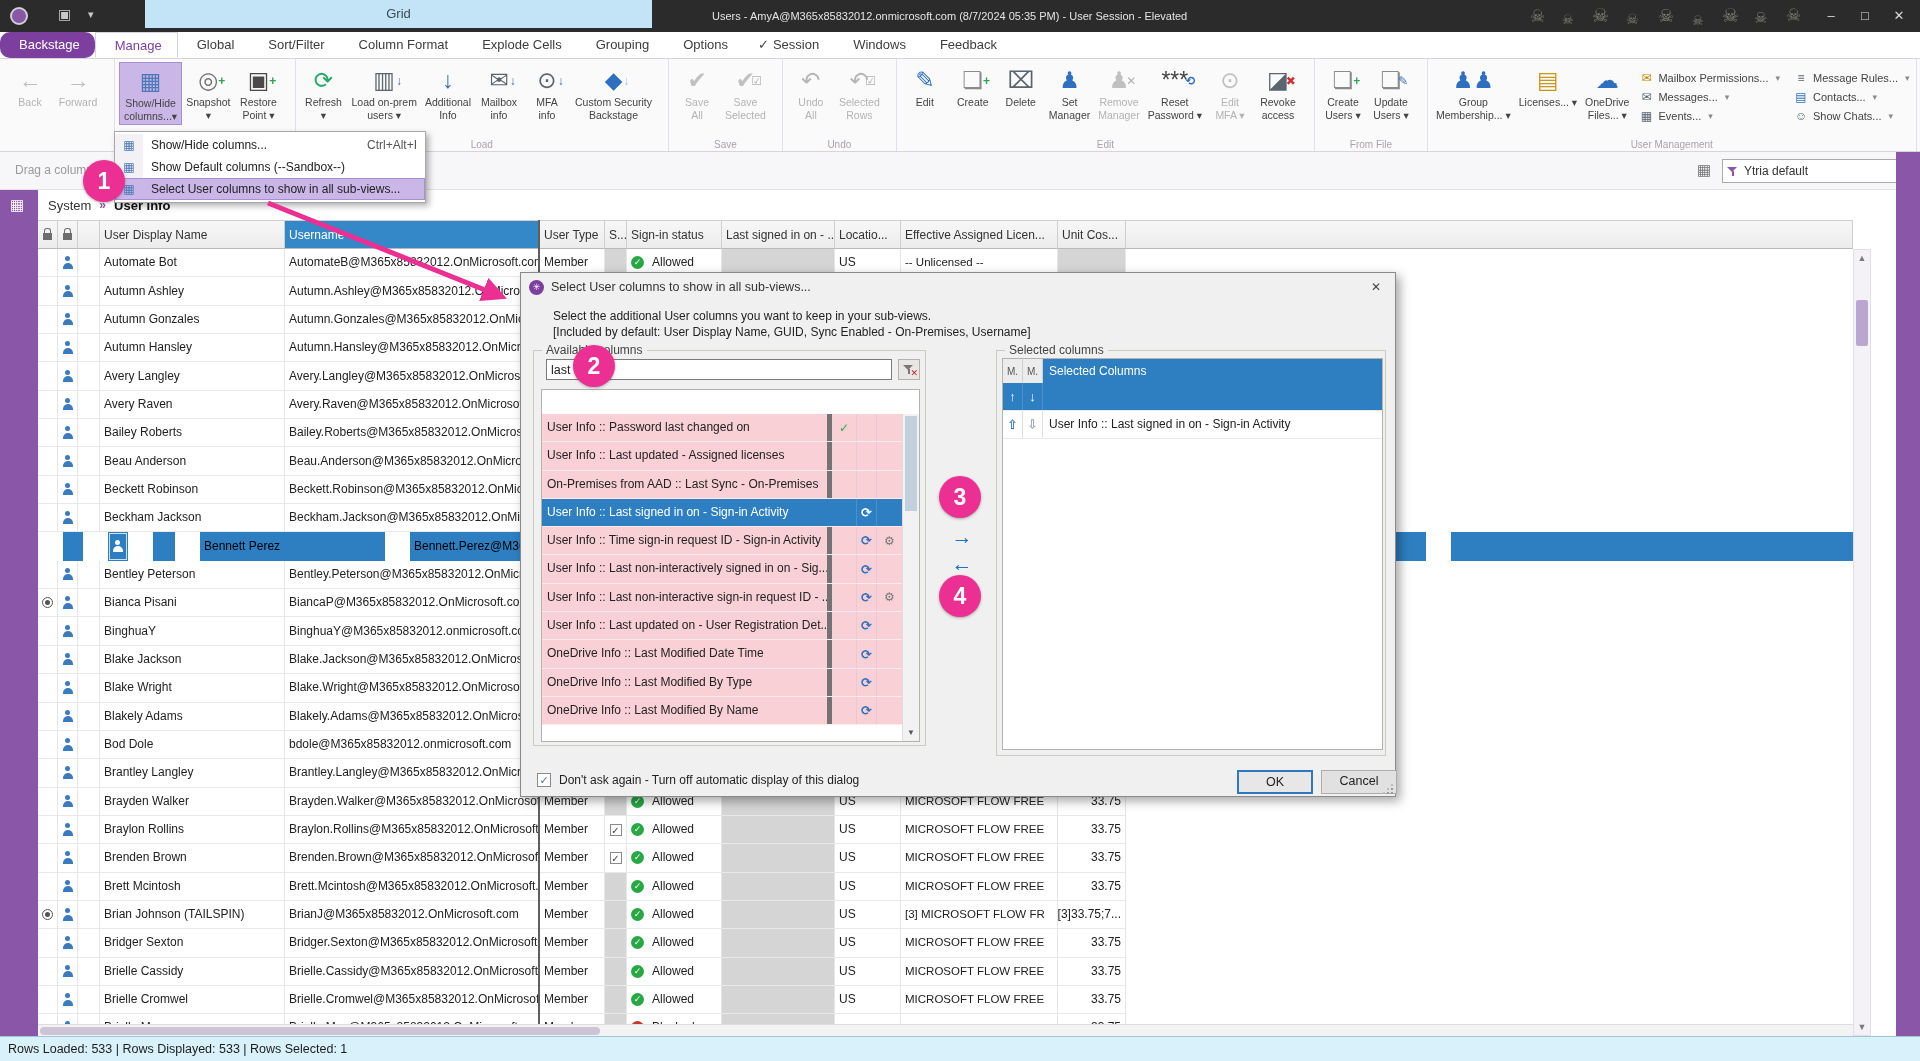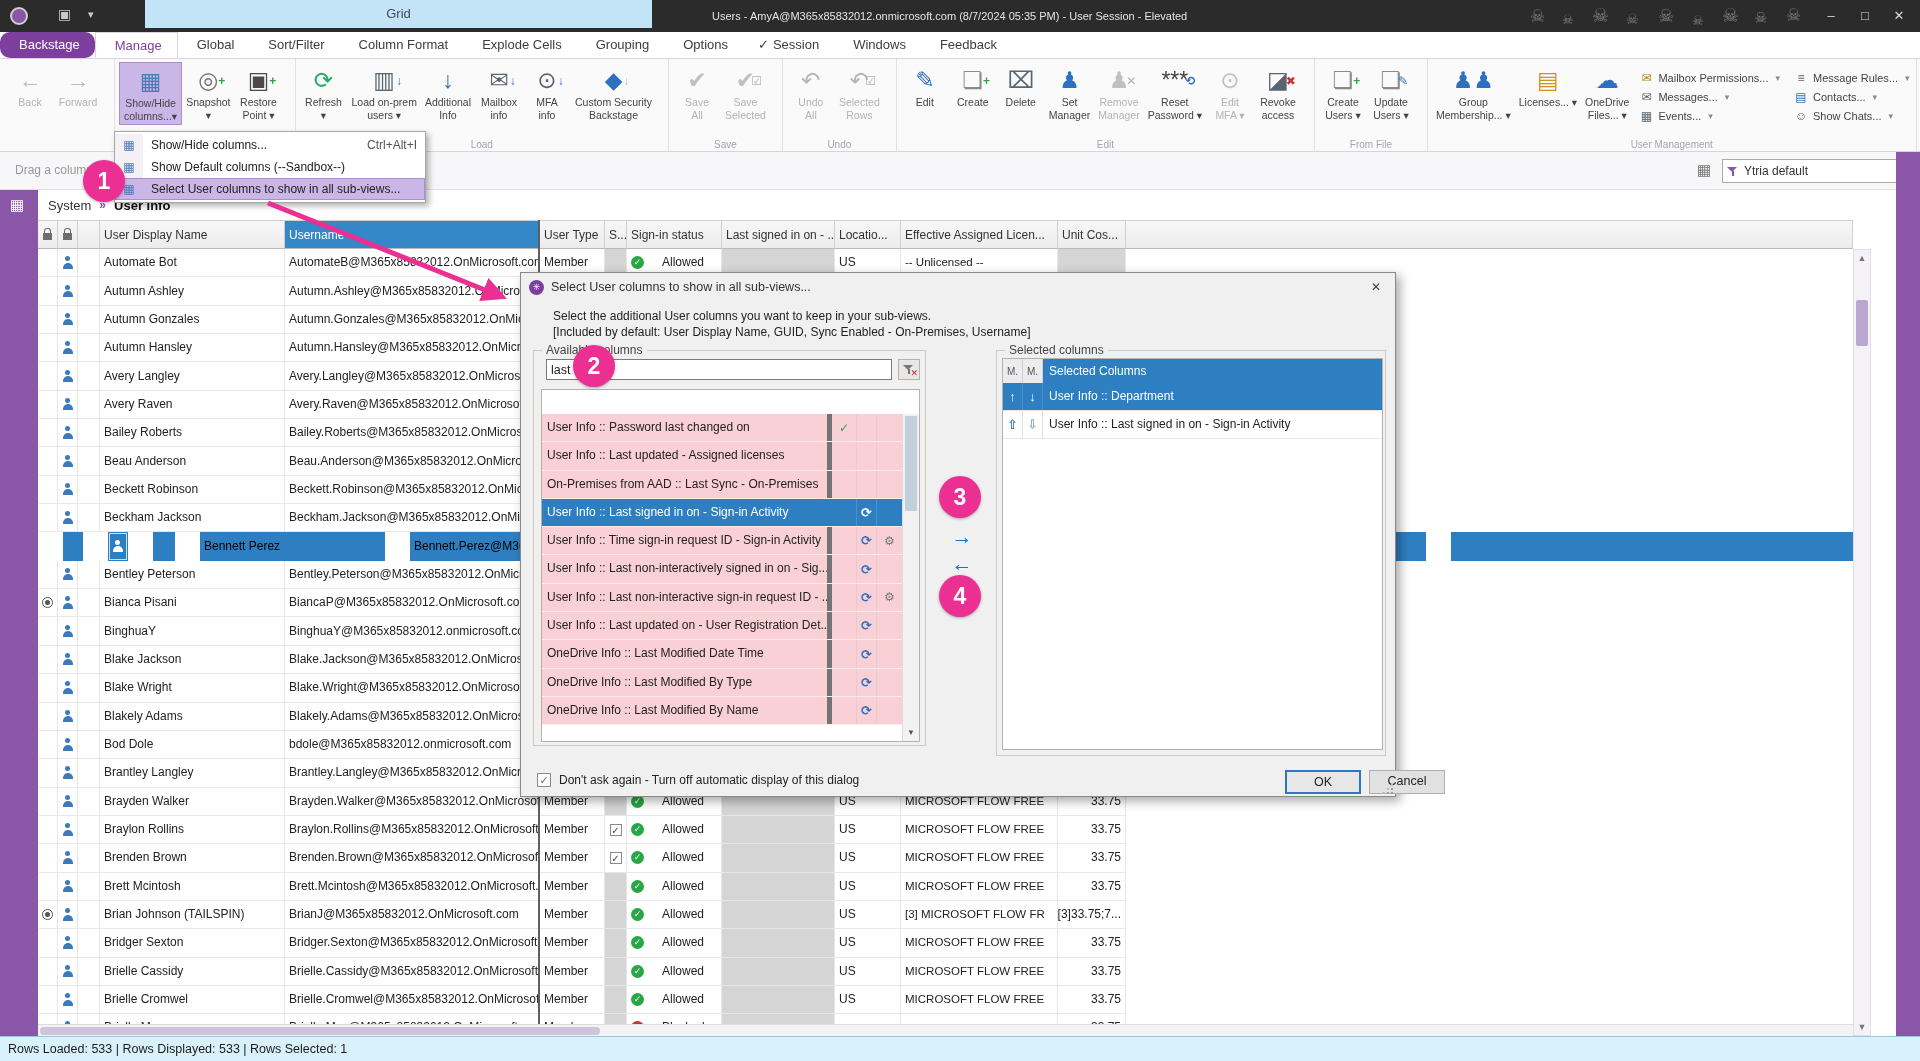--- a/index.html
+++ b/index.html
@@ -72,21 +72,21 @@
   .hc.lockc { justify-content:center; padding:0; }
   .hc.fill { flex:1; }
   .lock { display:none; position:relative; width:9px; height:7px; background:#6d6d6d; margin-top:4px; }
   .lock::before { content:""; position:absolute; top:-5px; left:1px; width:5px; height:5px; border:1.5px solid #6d6d6d; border-bottom:none; border-radius:3px 3px 0 0; }
   .lock.show { display:block; }
   .gbody { position:relative; height:775px; overflow:hidden; }
   .grow { display:flex; height:28.35px; background:#fff; }
   .cell { flex:none; border-right:1px solid #e6e6e6; border-bottom:1px solid #e8e8e8; padding:0 4px; line-height:27px; overflow:hidden; white-space:nowrap; font-size:12px; color:#222; display:flex; align-items:center; }
   .c0{width:20px;justify-content:center;padding:0} .c1{width:20px;justify-content:center;padding:0} .c2{width:22px}
   .c3{width:185px} .c4{width:255px} .c5{width:65px} .c6{width:22px;justify-content:center;padding:0}
-  .c7{width:95px;gap:18px} .c8{width:113px} .c9{width:66px} .c10{width:157px;font-size:11.5px} .c11{width:68px;justify-content:flex-end}
+  .c7{width:95px;gap:8px} .c8{width:113px} .c9{width:66px} .c10{width:157px;font-size:11.5px} .c11{width:68px;justify-content:flex-end}
   .cfill { flex:1; border:none; }
   .cell.graybg { background:#d5d5d5; }
   .grow.sel .cell { background:#2e7fc2; color:#000000; border-color:#2e7fc2;margin-left:25px; }
   .person { position:relative; width:14px; height:14px; display:inline-block; }
   .person::before { content:""; position:absolute; left:4.5px; top:0.5px; width:5px; height:5px; border-radius:50%; background:#3a7abd; }
   .person::after { content:""; position:absolute; left:2px; top:7px; width:10px; height:6px; border-radius:5px 5px 0 0; background:#3a7abd; }
   .grow.sel .person::before, .grow.sel .person::after { background:#fff; }
   .cell.framed { outline:1px solid #cfe0f0; outline-offset:-2px; }
   .target { display:none; position:relative; width:11px; height:11px; border:1.5px solid #555; border-radius:50%; }
   .target::after { content:""; position:absolute; inset:2px; background:#555; border-radius:50%; }
@@ -164,21 +164,21 @@
   .sgrow.sel { background:#2e7fc2; }
   .sg-arr { width:20px; display:flex; align-items:center; justify-content:center; font-size:13px; font-weight:bold; color:#2e7fc2; border-right:1px solid #e0e0e0; }
   .sgrow.sel .sg-arr { color:#fff; border-right-color:#4a90c9; }
   .sg-arr.dn { color:#9aa6b5; }
   .sgrow.sel .sg-arr.dn { color:#fff; }
   .sg-name { flex:1; padding:0 6px; line-height:27px; font-size:12px; color:#222; white-space:nowrap; overflow:hidden; }
   .sgrow.sel .sg-name { color:#fff; }
   .dcheck { position:absolute; left:16px; top:500px; width:14px; height:14px; border:1px solid #8a8a8a; background:#fff; font-size:11px; line-height:12px; text-align:center; color:#4a6fae; }
   .dcheck::before { content:"✓"; }
   .dchecklbl { position:absolute; left:38px; top:500px; font-size:12px; color:#222; }
-  .dbtn { position:absolute; top:497px; width:76px; height:24px; background:#e1e1e1; border:1px solid #adadad; font-size:12.5px; color:#222; text-align:center; line-height:21px;margin-left:48px; }
+  .dbtn { position:absolute; top:497px; width:76px; height:24px; background:#e1e1e1; border:1px solid #adadad; font-size:12.5px; color:#222; text-align:center; line-height:21px; }
   .dbtn.ok { left:716px; border:2px solid #2f77c0; background:#e7e7e7; }
   .dbtn.cancel { left:800px; }
   .grip { position:absolute; right:2px; bottom:2px; width:10px; height:10px; }
   .grip::before { content:""; position:absolute; right:0; bottom:0; width:2px; height:2px; background:#999; box-shadow:-4px 0 #999,0 -4px #999,-4px -4px #bbb,-8px 0 #bbb,0 -8px #bbb; }
 
   
   .anno-svg { position:absolute; left:0; top:0; width:1920px; height:1061px; z-index:60; pointer-events:none; }
   .badge { position:absolute; width:42px; height:42px; border-radius:50%; background:#ec2f92; color:#fff; font-size:23px; font-weight:bold; text-align:center; line-height:42px; z-index:61; box-shadow:0 1px 3px rgba(0,0,0,.3); }
 </style>
 </head>
@@ -1382,21 +1382,20 @@
     <div class="selgrid">
       <div class="sg-head">
         <div class="sg-hm">M.</div>
         <div class="sg-hm">M.</div>
         <div class="sg-hname">Selected Columns</div>
       </div>
 
         <div class="sgrow sel">
           <div class="sg-arr">↑</div>
           <div class="sg-arr dn">↓</div>
-          <div class="sg-name">User Info :: Department</div>
         </div>
 
         <div class="sgrow">
           <div class="sg-arr">⇧</div>
           <div class="sg-arr dn">⇩</div>
           <div class="sg-name">User Info :: Last signed in on - Sign-in Activity</div>
         </div>
 
     </div>
 

